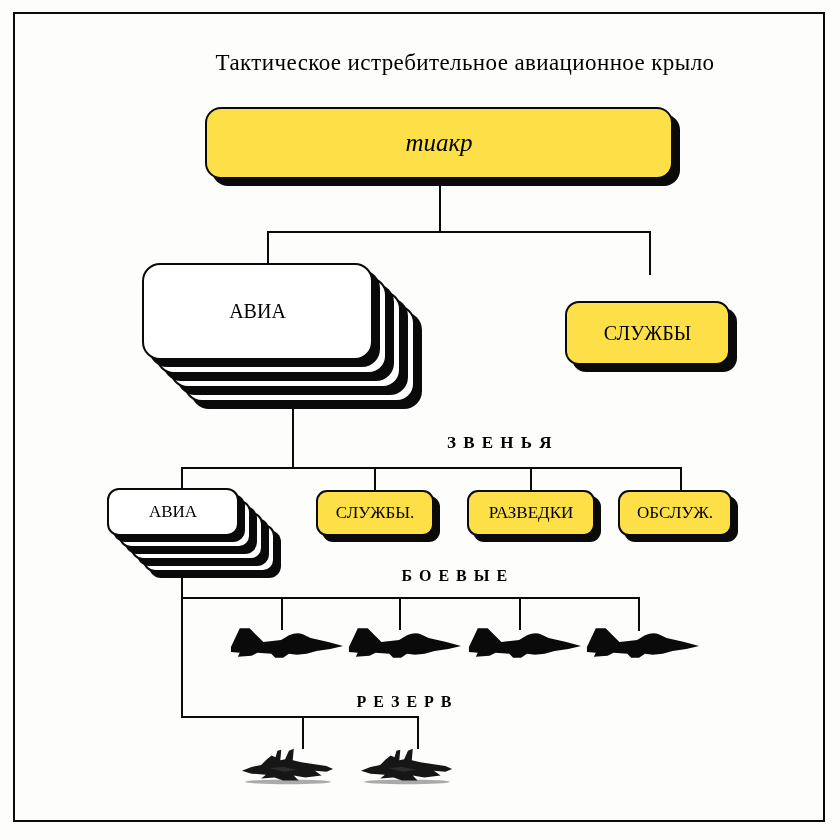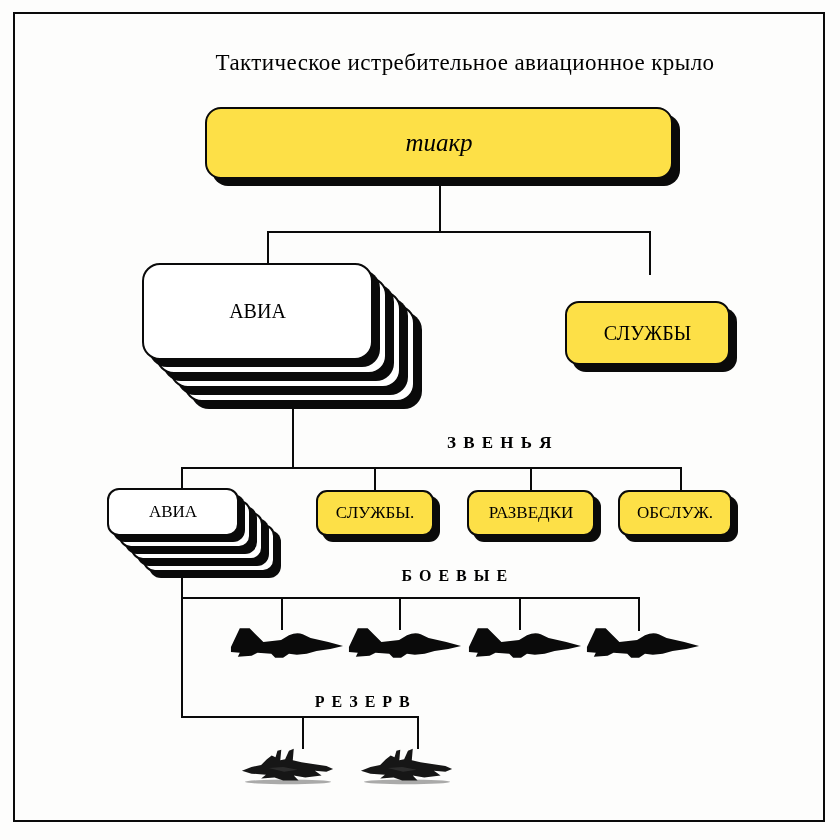--- a/index.html
+++ b/index.html
@@ -52,21 +52,21 @@
   .small-stack .card.c3{left:24px;top:24px;}
   .small-stack .card.c2{left:12px;top:12px;}
   .small-stack .card.c1{left:0;top:0;}
   
   .section-label{
     position:absolute;font-weight:bold;font-size:16px;text-align:center;
     white-space:nowrap;letter-spacing:1.5px;z-index:2;
   }
   .zvenya-label{left:400px;top:433px;width:200px;font-size:17px;}
   .boevye-label{left:355px;top:567px;width:200px;}
-  .rezerv-label{left:263px;top:693px;width:200px;}
+  .rezerv-label{left:253px;top:693px;width:200px;text-align:right;}
   
   .jet-row{position:absolute;left:0;width:840px;z-index:2;}
   .combat-row{top:627px;height:40px;}
   .reserve-row{top:746px;height:42px;}
   .jet{position:absolute;top:0;display:block;}
   .combat-row .jet{width:118px;height:36px;}
   .combat-row .jet:nth-child(1){left:228px;}
   .combat-row .jet:nth-child(2){left:346px;}
   .combat-row .jet:nth-child(3){left:466px;}
   .combat-row .jet:nth-child(4){left:584px;}

